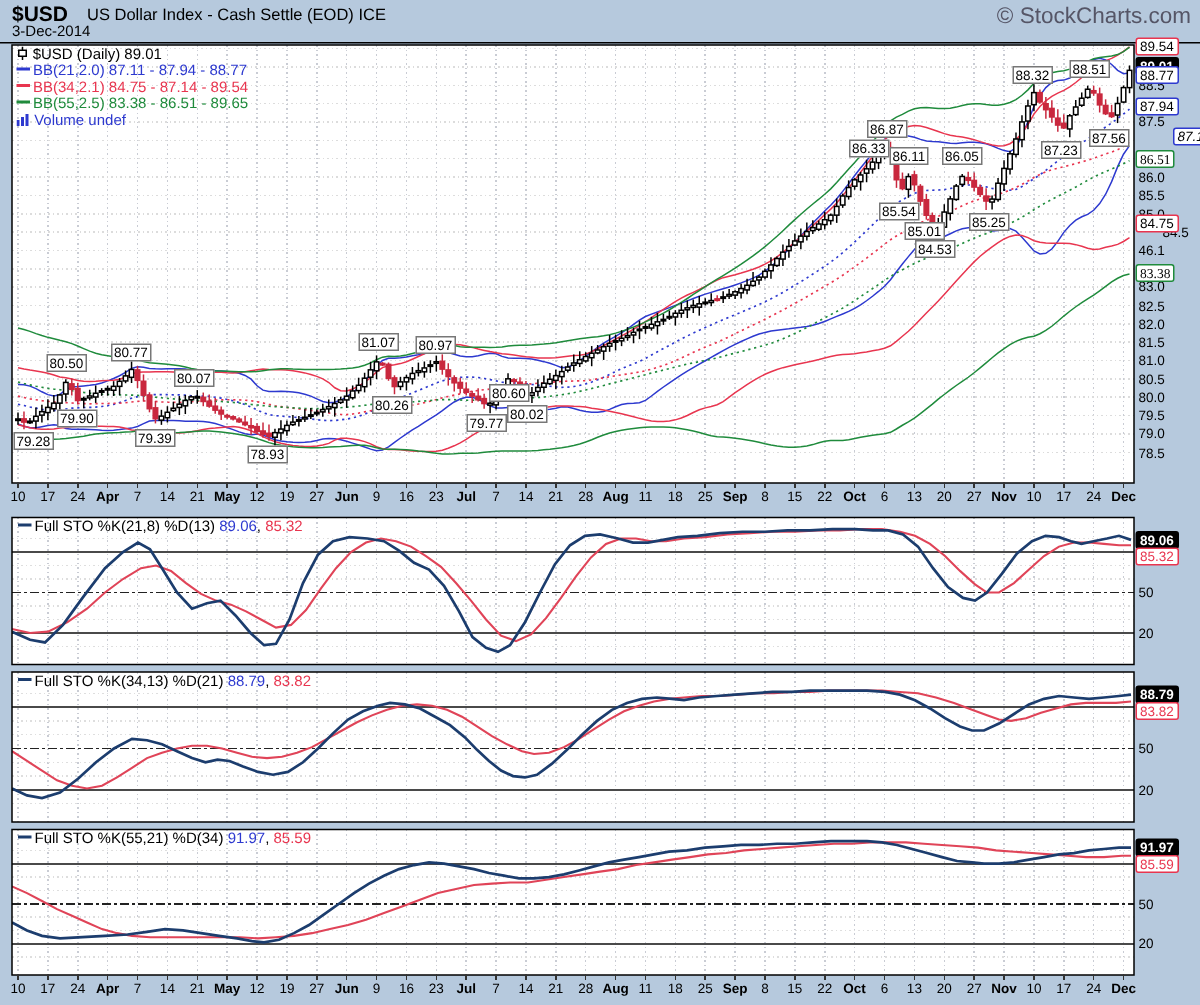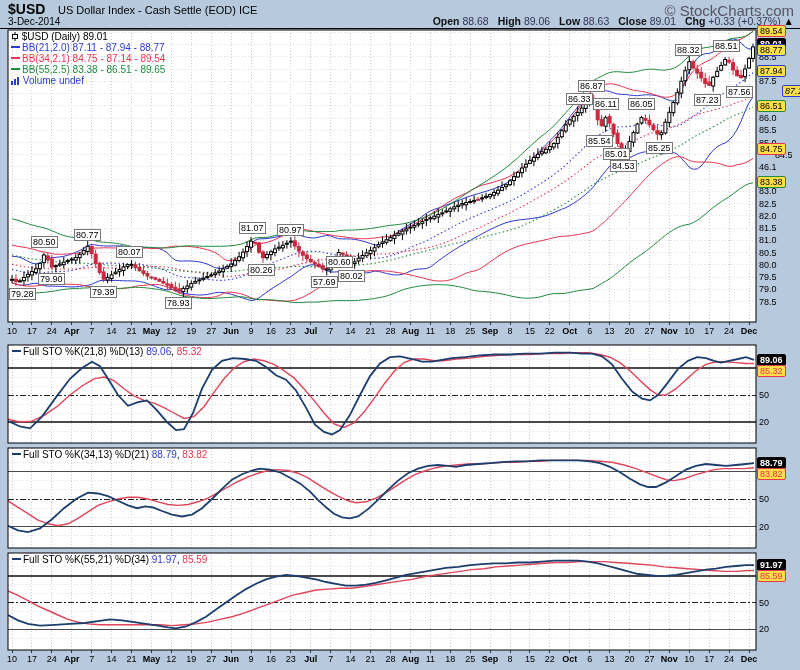--- a/index.html
+++ b/index.html
@@ -14,25 +14,25 @@
   .ql{font-weight:bold;color:#111;margin-left:6px;}
   .qv{color:#333355;}
   .main-legend{left:11px;top:31px;}
   .legend-line{font-size:10px;line-height:11px;height:11px;}
   .lblue{color:#2d39cf;} .lred{color:#e8354f;} .lgreen{color:#1f8b3c;}
   .dash{display:inline-block;width:9px;height:0;border-top:2px solid #000;vertical-align:3px;margin-right:2px;}
   .dblue{border-color:#2d39cf;} .dred{border-color:#e8354f;} .dgreen{border-color:#1f8b3c;} .dnavy{border-color:#1c3d6e;}
   .tick{font-size:9px;line-height:10px;}
   .xlab{font-size:9px;line-height:10px;width:26px;text-align:center;}
   .xlab-month{font-weight:bold;}
-  .axbox{font-size:9px;line-height:10px;border:1px solid #000;background:#fde047;padding:0 2px;border-radius:2px;}
+  .axbox{font-size:9px;line-height:10px;border:1px solid #000;background:#ffffff;padding:0 2px;border-radius:2px;}
   .axbox-black{background:#000;color:#fff;border-color:#000;font-weight:bold;}
   .axbox-blue{border-color:#2d39cf;}
   .axbox-red{border-color:#e8354f;}
-  .axbox-green{border-color:#1f8b3c;}
+  .axbox-green{border-color:#1f8b3c;font-family:Liberation Serif, serif;}
   .axbox-dtext{border-color:#e8354f;color:#e8354f;}
   .ann{font-size:9px;line-height:10px;border:1px solid #777;background:#fff;padding:0 1px;color:#000;}
   .plegend{font-size:10px;line-height:11px;}
   .pk{color:#2d39cf;} .pd{color:#e8354f;}
 </style>
 </head>
 <body>
 
 <div id="chart-root">
     <svg width="800" height="670" style="position: absolute; left: 0px; top: 0px;">
@@ -748,33 +748,20 @@
         <line x1="729.1200000000001" y1="650" x2="729.1200000000001" y2="653" stroke="#333"></line>
         <line x1="749.0400000000001" y1="650" x2="749.0400000000001" y2="653" stroke="#333"></line>
       </g>
     </svg>
 
   <div class="abs header-symbol">$USD</div>
   <div class="abs header-title">US Dollar Index - Cash Settle (EOD) ICE</div>
   <div class="abs header-copyright">© StockCharts.com</div>
   <div class="abs header-date">3-Dec-2014</div>
 
-  <div class="abs quote-line">
-    <span class="ql">Open</span>
-    <span class="qv">88.68</span>
-    <span class="ql">High</span>
-    <span class="qv">89.06</span>
-    <span class="ql">Low</span>
-    <span class="qv">88.63</span>
-    <span class="ql">Close</span>
-    <span class="qv">89.01</span>
-    <span class="ql">Chg</span>
-    <span class="qv">+0.33 (+0.37%)</span>
-    <span>▲</span>
-  </div>
 
   <div class="abs main-legend">
     <div class="legend-line">
       <span><svg width="8" height="9" style="vertical-align:-1px">
             <line x1="4" y1="0" x2="4" y2="9" stroke="#000"></line>
             <rect x="1.5" y="2.5" width="5" height="4" fill="#fff" stroke="#000"></rect>
           </svg></span>
       <span>$USD (Daily) 89.01</span>
     </div>
     <div class="legend-line lblue"><span class="dash dblue"></span><span>BB(21,2.0) 87.11 - 87.94 - 88.77</span></div>
@@ -912,21 +899,21 @@
     <div class="abs ann" style="left: 9px; top: 288.427px;">79.28</div>
     <div class="abs ann" style="left: 31px; top: 235.586px;">80.50</div>
     <div class="abs ann" style="left: 38px; top: 273.262px;">79.90</div>
     <div class="abs ann" style="left: 74px; top: 228.982px; text-align: right;">80.77</div>
     <div class="abs ann" style="left: 90px; top: 285.737px;">79.39</div>
     <div class="abs ann" style="left: 116px; top: 246.104px;">80.07</div>
     <div class="abs ann" style="left: 165px; top: 296.988px;">78.93</div>
     <div class="abs ann" style="left: 239px; top: 221.644px;">81.07</div>
     <div class="abs ann" style="left: 248px; top: 264.456px;">80.26</div>
     <div class="abs ann" style="left: 277px; top: 224.09px;">80.97</div>
-    <div class="abs ann" style="left: 311px; top: 276.442px;">57.69</div>
+    <div class="abs ann" style="left: 311px; top: 276.442px;">79.77</div>
     <div class="abs ann" style="left: 326px; top: 256.14px;">80.60</div>
     <div class="abs ann" style="left: 338px; top: 270.327px;">80.02</div>
     <div class="abs ann" style="left: 566px; top: 92.9842px;">86.33</div>
     <div class="abs ann" style="left: 578px; top: 79.7758px;">86.87</div>
     <div class="abs ann" style="left: 586px; top: 135.308px;">85.54</div>
     <div class="abs ann" style="left: 593px; top: 98.3654px;">86.11</div>
     <div class="abs ann" style="left: 603px; top: 148.271px;">85.01</div>
     <div class="abs ann" style="left: 610px; top: 160.012px;">84.53</div>
     <div class="abs ann" style="left: 628px; top: 98px;">86.05</div>
     <div class="abs ann" style="left: 646px; top: 142.401px;">85.25</div>

